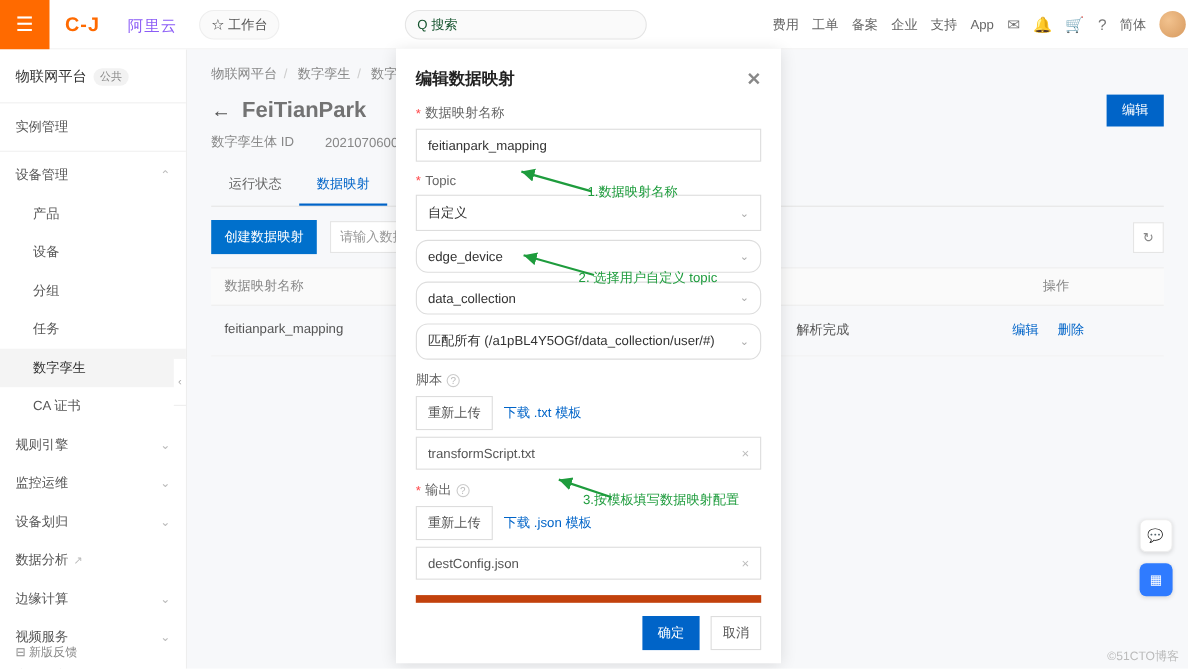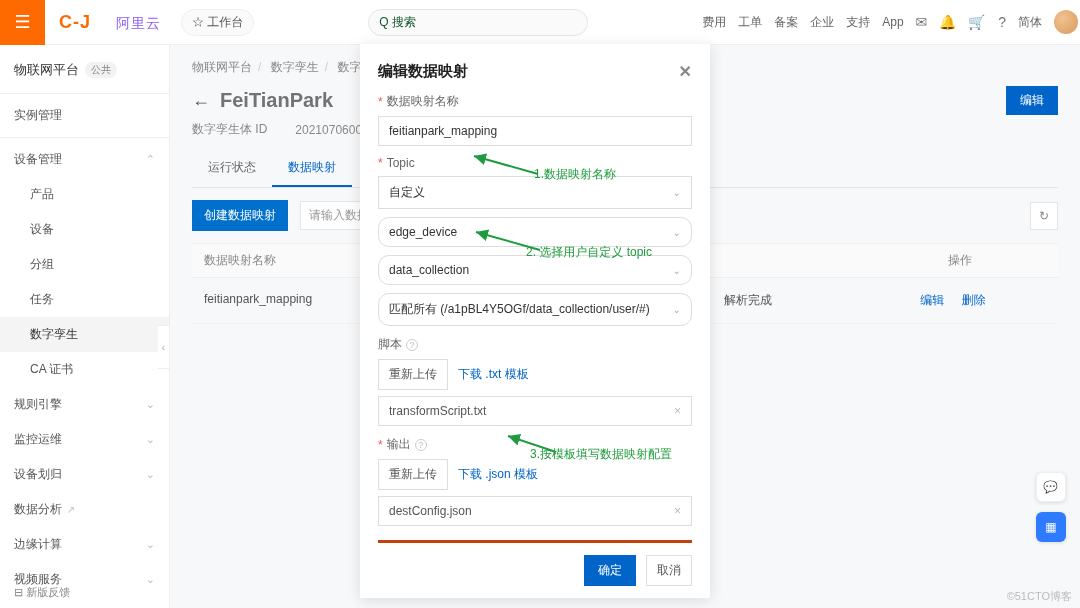--- a/index.html
+++ b/index.html
@@ -59,21 +59,21 @@
   .fld-label .req { color:#ff4d4f; margin-right:4px;}
   .fld-label .help { width:12px; height:12px; border:1px solid #ccc; border-radius:50%; font-size:9px; color:#bbb; display:inline-flex; align-items:center; justify-content:center; margin-left:4px;}
   .input, .select { width:100%; border:1px solid #ddd; padding:7px 10px; font-size:12px; color:#333; background:#fff; display:flex; align-items:center; justify-content:space-between;}
   .input.light { color:#555;}
   .select .caret { color:#aaa; font-size:10px;}
   .select + .select, .select + .input { margin-top:8px;border-radius:11px;}
   .upload-row { display:flex; align-items:center; gap:10px; margin-bottom:6px;}
   .btn-ghost { border:1px solid #ddd; background:#fff; padding:6px 10px; font-size:12px; color:#555; cursor:pointer;}
   .link-a { color:#0064c8; font-size:12px; cursor:pointer;}
   .input .clr { color:#bbb; font-size:12px;}
-  .modal-footer { display:flex; justify-content:flex-end; gap:10px; margin-top:14px; border-top:3px solid #c2410c; padding-top:12px;}
+  .modal-footer { display:flex; justify-content:flex-end; gap:10px; margin-top:14px; border-top:7px solid #c2410c; padding-top:12px;}
   
   .anno { position:absolute; color:#1e9c3d; font-size:12px; z-index:30; pointer-events:none; font-weight:500;}
   .arrow { position:absolute; z-index:29; pointer-events:none;}
   
   .float-btn { position:absolute; right:14px; width:30px; height:30px; border-radius:6px; display:flex; align-items:center; justify-content:center; box-shadow:0 1px 4px rgba(0,0,0,.12);}
   .float-chat { bottom:106px; background:#fff; border:1px solid #eee; color:#777;}
   .float-grid { bottom:66px; background:#2f7bff; color:#fff;}
   .watermark { position:absolute; right:8px; bottom:4px; color:#bbb; font-size:11px;}
 </style>
 </head>

